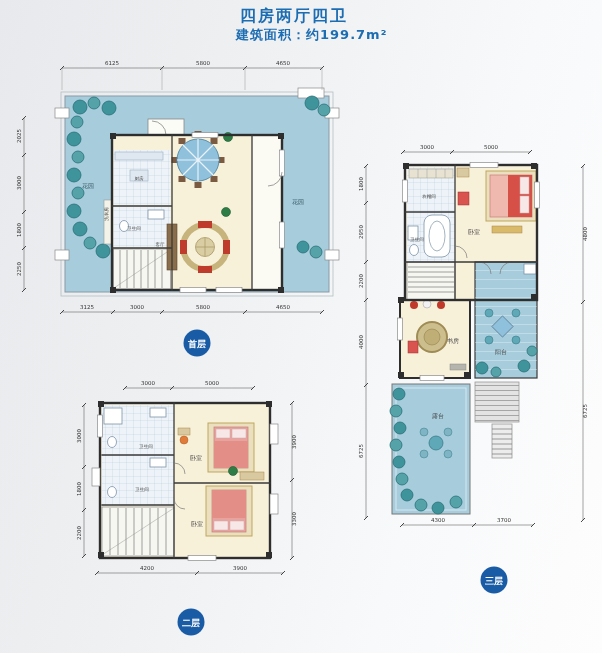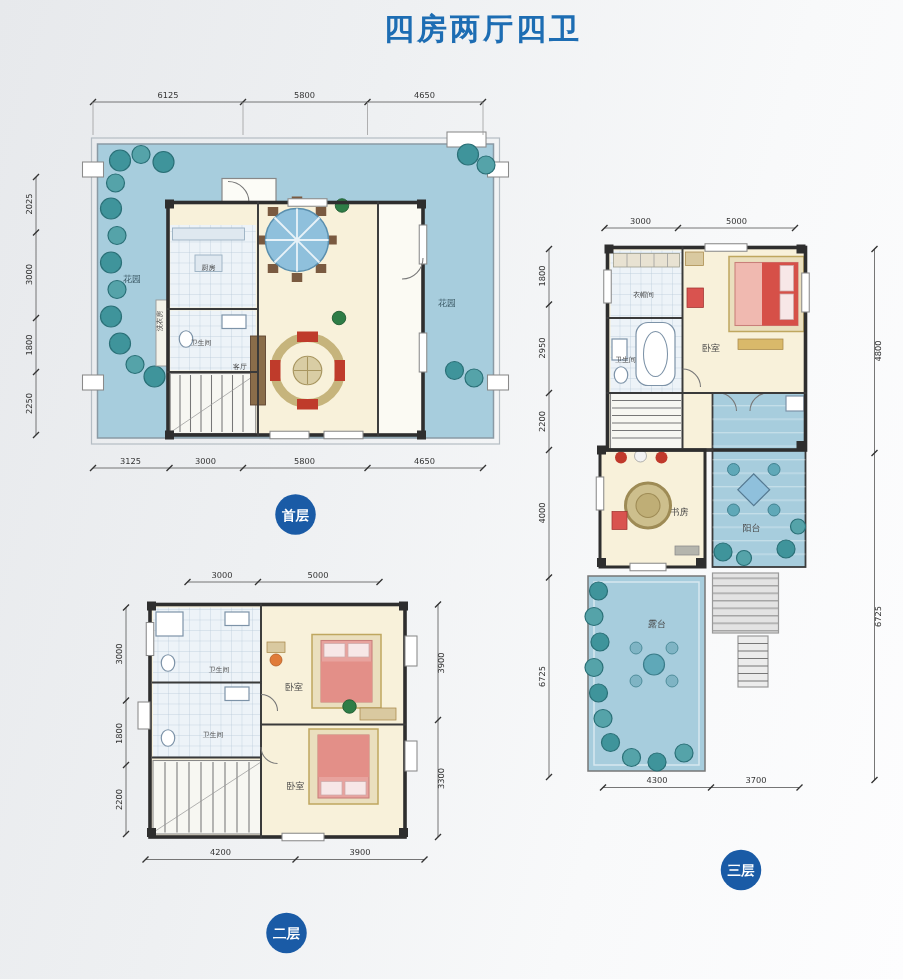--- a/index.html
+++ b/index.html
@@ -2,21 +2,21 @@
 <html><head>
 <meta charset="utf-8">
 <style>
   html,body{margin:0;padding:0;background:#ffffff;}
   .page{
     position:relative;width:602px;height:653px;overflow:hidden;
     background:linear-gradient(105deg,#e7e9ec 0%,#eef0f2 35%,#f8f9fa 70%,#fdfdfe 100%);
     font-family:"DejaVu Sans","Liberation Sans",sans-serif;
   }
   .title{
-    position:absolute;left:256px;top:6px;font-size:20px;font-weight:bold;
+    position:absolute;left:240px;top:6px;font-size:16px;font-weight:bold;
     color:#1d6db3;letter-spacing:2px;white-space:nowrap;
   }
   .subtitle{
     position:absolute;left:236px;top:26px;font-size:13px;font-weight:bold;
     color:#1d6db3;letter-spacing:1px;white-space:nowrap;
   }
   svg{position:absolute;left:0;top:0;}
   .wall{fill:none;stroke:#2e2e2e;stroke-width:2.4;stroke-linecap:square;}
   .wallmid{fill:none;stroke:#2e2e2e;stroke-width:2.0;stroke-linecap:square;}
   .wall2{fill:none;stroke:#3a3a3a;stroke-width:1.3;stroke-linecap:square;}
@@ -36,20 +36,21 @@
   .tree{fill:#3f949b;stroke:#2a7077;stroke-width:0.8;}
   .tree2{fill:#55a3a9;stroke:#2a7077;stroke-width:0.8;}
   .corner{fill:#2e2e2e;}
 </style>
 </head>
 <body>
 
 <div class="page">
 
   <div class="title">四房两厅四卫</div>
+  <div class="subtitle">建筑面积：约199.7m²</div>
 
   <svg width="602" height="653" viewBox="0 0 602 653">
     <defs>
       <pattern id="tile" width="7" height="7" patternUnits="userSpaceOnUse">
         <rect width="7" height="7" fill="#edf3f8"></rect>
         <path d="M7 0H0V7" stroke="#b6c8d8" stroke-width="0.5" fill="none"></path>
       </pattern>
       <pattern id="stripes" width="6" height="5" patternUnits="userSpaceOnUse">
         <rect width="6" height="5" fill="#e3e3e3"></rect>
         <line x1="0" y1="0.5" x2="6" y2="0.5" stroke="#9f9f9f" stroke-width="0.9"></line>

